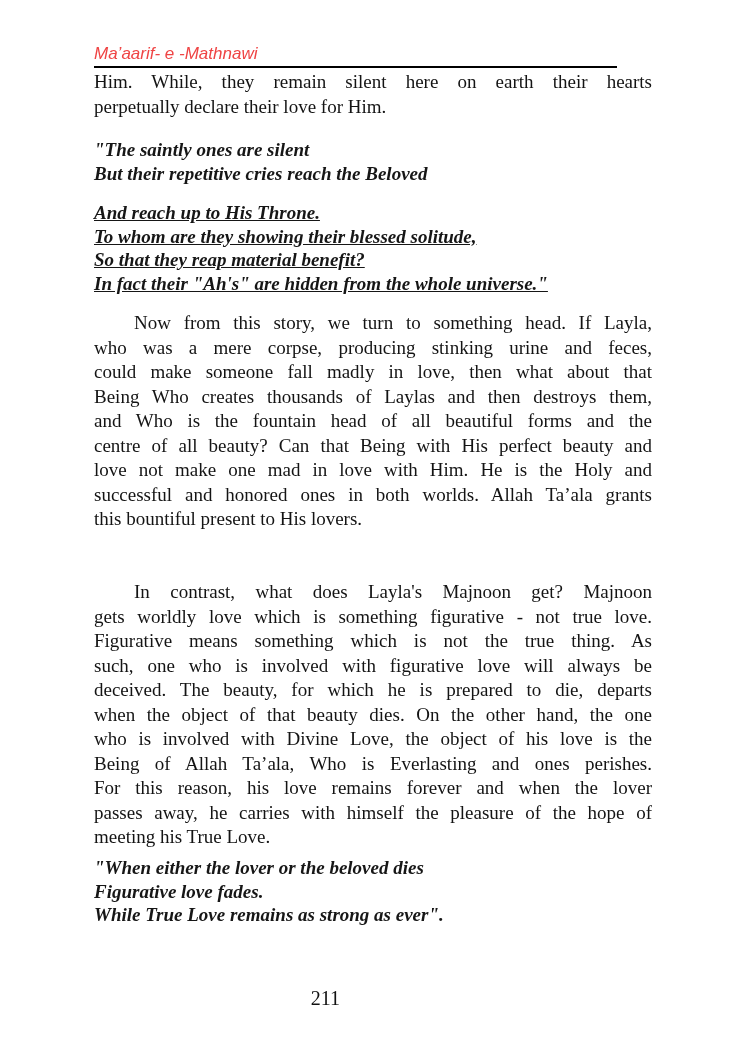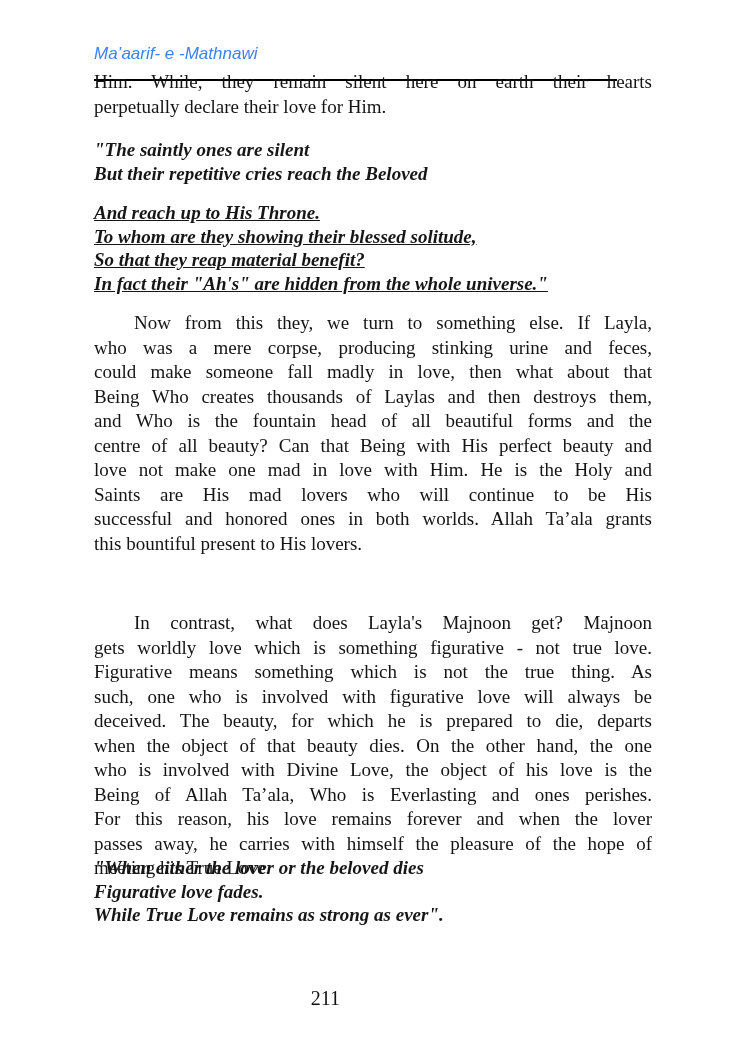--- a/index.html
+++ b/index.html
@@ -15,23 +15,23 @@
   }
   .running-header {
     position: absolute;
     left: 94px;
     top: 44px;
     width: 523px;
     font-family: "Liberation Sans", "DejaVu Sans", sans-serif;
     font-style: italic;
     font-size: 17px;
     line-height: 20px;
-    color: #3b82f6;
+    color: #ef4444;
     border-bottom: 2.5px solid #000;
-    padding-bottom: 15px;
+    padding-bottom: 2px;
   }
   .column {
     position: absolute;
     left: 94px;
     width: 558px;
   }
   .body-text { font-size: 19px; line-height: 24.5px; }
   .body-text .line { text-align: justify; text-align-last: justify; overflow: hidden; }
   .body-text .line.last { text-align: justify; text-align-last: left; }
   .indent-first .line:first-child { text-indent: 40px; }
@@ -72,33 +72,32 @@
     </div>
 
   <div class="column verse" style="top: 201px; text-decoration: underline;">
       <div class="line">And reach up to His Throne.</div>
       <div class="line">To whom are they showing their blessed solitude,</div>
       <div class="line">So that they reap material benefit?</div>
       <div class="line last">In fact their "Ah's" are hidden from the whole universe."</div>
     </div>
 
   <div class="column body-text indent-first" style="top: 311px;">
-      <div class="line">Now from this they, we turn to something else. If Layla,</div>
+      <div class="line">Now from this story, we turn to something head. If Layla,</div>
       <div class="line">who was a mere corpse, producing stinking urine and feces,</div>
       <div class="line">could make someone fall madly in love, then what about that</div>
       <div class="line">Being Who creates thousands of Laylas and then destroys them,</div>
       <div class="line">and Who is the fountain head of all beautiful forms and the</div>
       <div class="line">centre of all beauty? Can that Being with His perfect beauty and</div>
       <div class="line">love not make one mad in love with Him. He is the Holy and</div>
-      <div class="line">Saints are His mad lovers who will continue to be His</div>
       <div class="line">successful and honored ones in both worlds. Allah Ta’ala grants</div>
       <div class="line last">this bountiful present to His lovers.</div>
     </div>
 
-  <div class="column body-text indent-first" style="top: 580px; margin-top: 31px;">
+  <div class="column body-text indent-first" style="top: 580px;">
       <div class="line">In contrast, what does Layla's Majnoon get? Majnoon</div>
       <div class="line">gets worldly love which is something figurative - not true love.</div>
       <div class="line">Figurative means something which is not the true thing. As</div>
       <div class="line">such, one who is involved with figurative love will always be</div>
       <div class="line">deceived. The beauty, for which he is prepared to die, departs</div>
       <div class="line">when the object of that beauty dies. On the other hand, the one</div>
       <div class="line">who is involved with Divine Love, the object of his love is the</div>
       <div class="line">Being of Allah Ta’ala, Who is Everlasting and ones perishes.</div>
       <div class="line">For this reason, his love remains forever and when the lover</div>
       <div class="line">passes away, he carries with himself the pleasure of the hope of</div>

